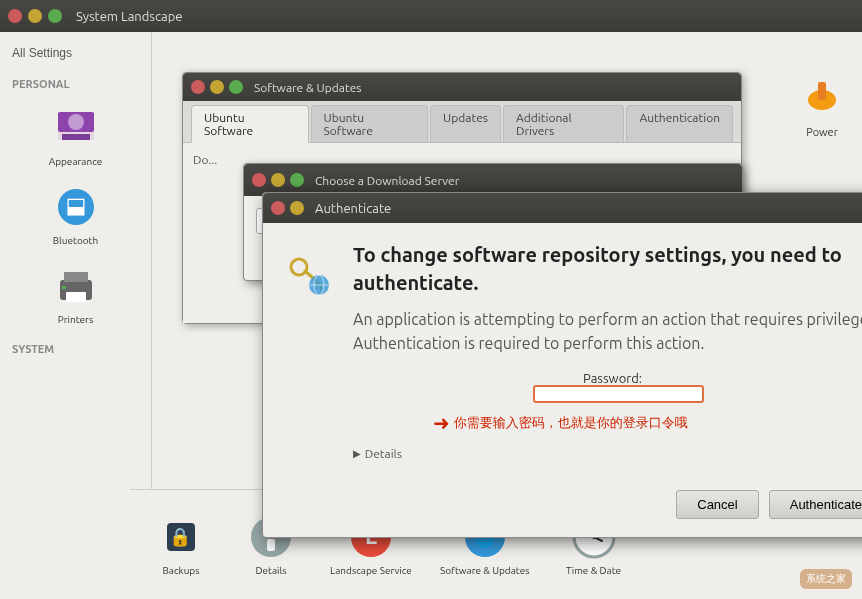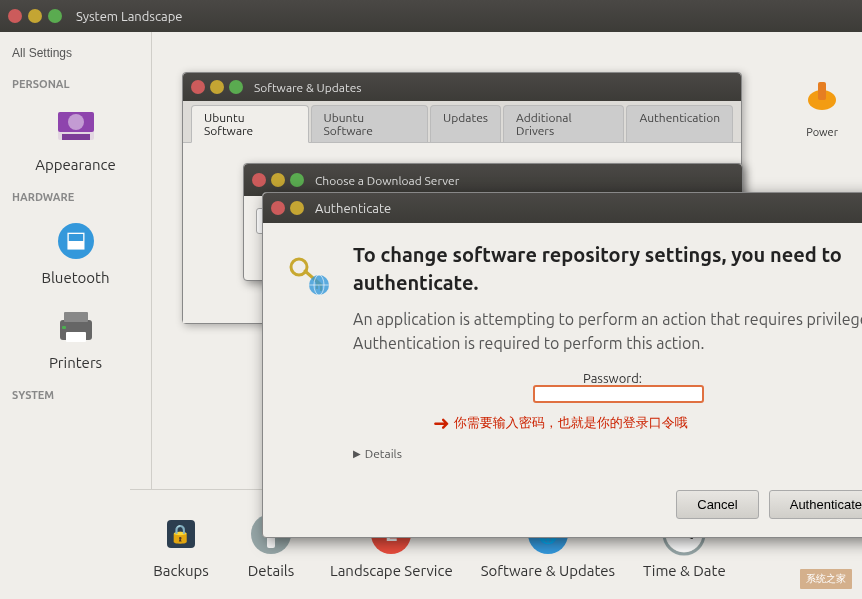--- a/index.html
+++ b/index.html
@@ -94,21 +94,21 @@
     }
 
     .sidebar-icon {
       width: 48px; height: 48px;
       display: flex;
       align-items: center;
       justify-content: center;
     }
 
     .sidebar-item-label {
-      font-size: 15px;
+      font-size: 10px;
       color: #333;
       text-align: center;
     }
 
     
     .main-area {
       flex: 1;
       padding: 12px;
       position: relative;
       overflow: hidden;
@@ -415,21 +415,21 @@
 
     
     .watermark {
       position: absolute;
       bottom: 10px;
       right: 10px;
       background: rgba(200,150,100,0.7);
       color: white;
       font-size: 10px;
       padding: 3px 6px;
-      border-radius: 1px;
+      border-radius: 6px;
     }
 
     .revert-btn {
       padding: 5px 14px;
       background: linear-gradient(to bottom, #e8e6e2, #d0cec9);
       border: 1px solid #aaa;
       border-radius: 3px;
       font-size: 12px;
       cursor: pointer;
       opacity: 0.6;
@@ -469,21 +469,20 @@
           <svg width="48" height="48" viewBox="0 0 48 48">
             <rect x="6" y="8" width="36" height="28" rx="2" fill="#9b59b6" opacity="0.15"></rect>
             <rect x="6" y="8" width="36" height="20" rx="2" fill="#8e44ad"></rect>
             <rect x="10" y="30" width="28" height="6" fill="#7d3c98"></rect>
             <ellipse cx="24" cy="18" rx="8" ry="8" fill="#c39bd3"></ellipse>
           </svg>
         </div>
         <span class="sidebar-item-label">Appearance</span>
       </div>
 
-      <div class="sidebar-section-label">Hardware</div>
 
       <div class="sidebar-item">
         <div class="sidebar-icon">
           <svg width="48" height="48" viewBox="0 0 48 48">
             <circle cx="24" cy="24" r="18" fill="#3498db"></circle>
             <text x="24" y="30" text-anchor="middle" fill="white" font-size="22" font-weight="bold">⬓</text>
           </svg>
         </div>
         <span class="sidebar-item-label">Bluetooth</span>
       </div>
@@ -523,20 +522,21 @@
           <span class="sw-updates-title">Software &amp; Updates</span>
         </div>
         <div class="tabs-bar">
           <div class="tab active">Ubuntu Software</div>
           <div class="tab">Ubuntu Software</div>
           <div class="tab">Updates</div>
           <div class="tab">Additional Drivers</div>
           <div class="tab">Authentication</div>
         </div>
         <div class="sw-updates-body" style="min-height:180px;">
+          <div style="font-size:12px;color:#555;margin-bottom:8px;">Do...</div>
 
           <div class="download-server-window">
             <div class="ds-titlebar">
               <button class="window-btn btn-close"></button>
               <button class="window-btn btn-min"></button>
               <button class="window-btn btn-max"></button>
               <span class="ds-title">Choose a Download Server</span>
             </div>
             <div class="ds-body">
               <div class="ds-row">

